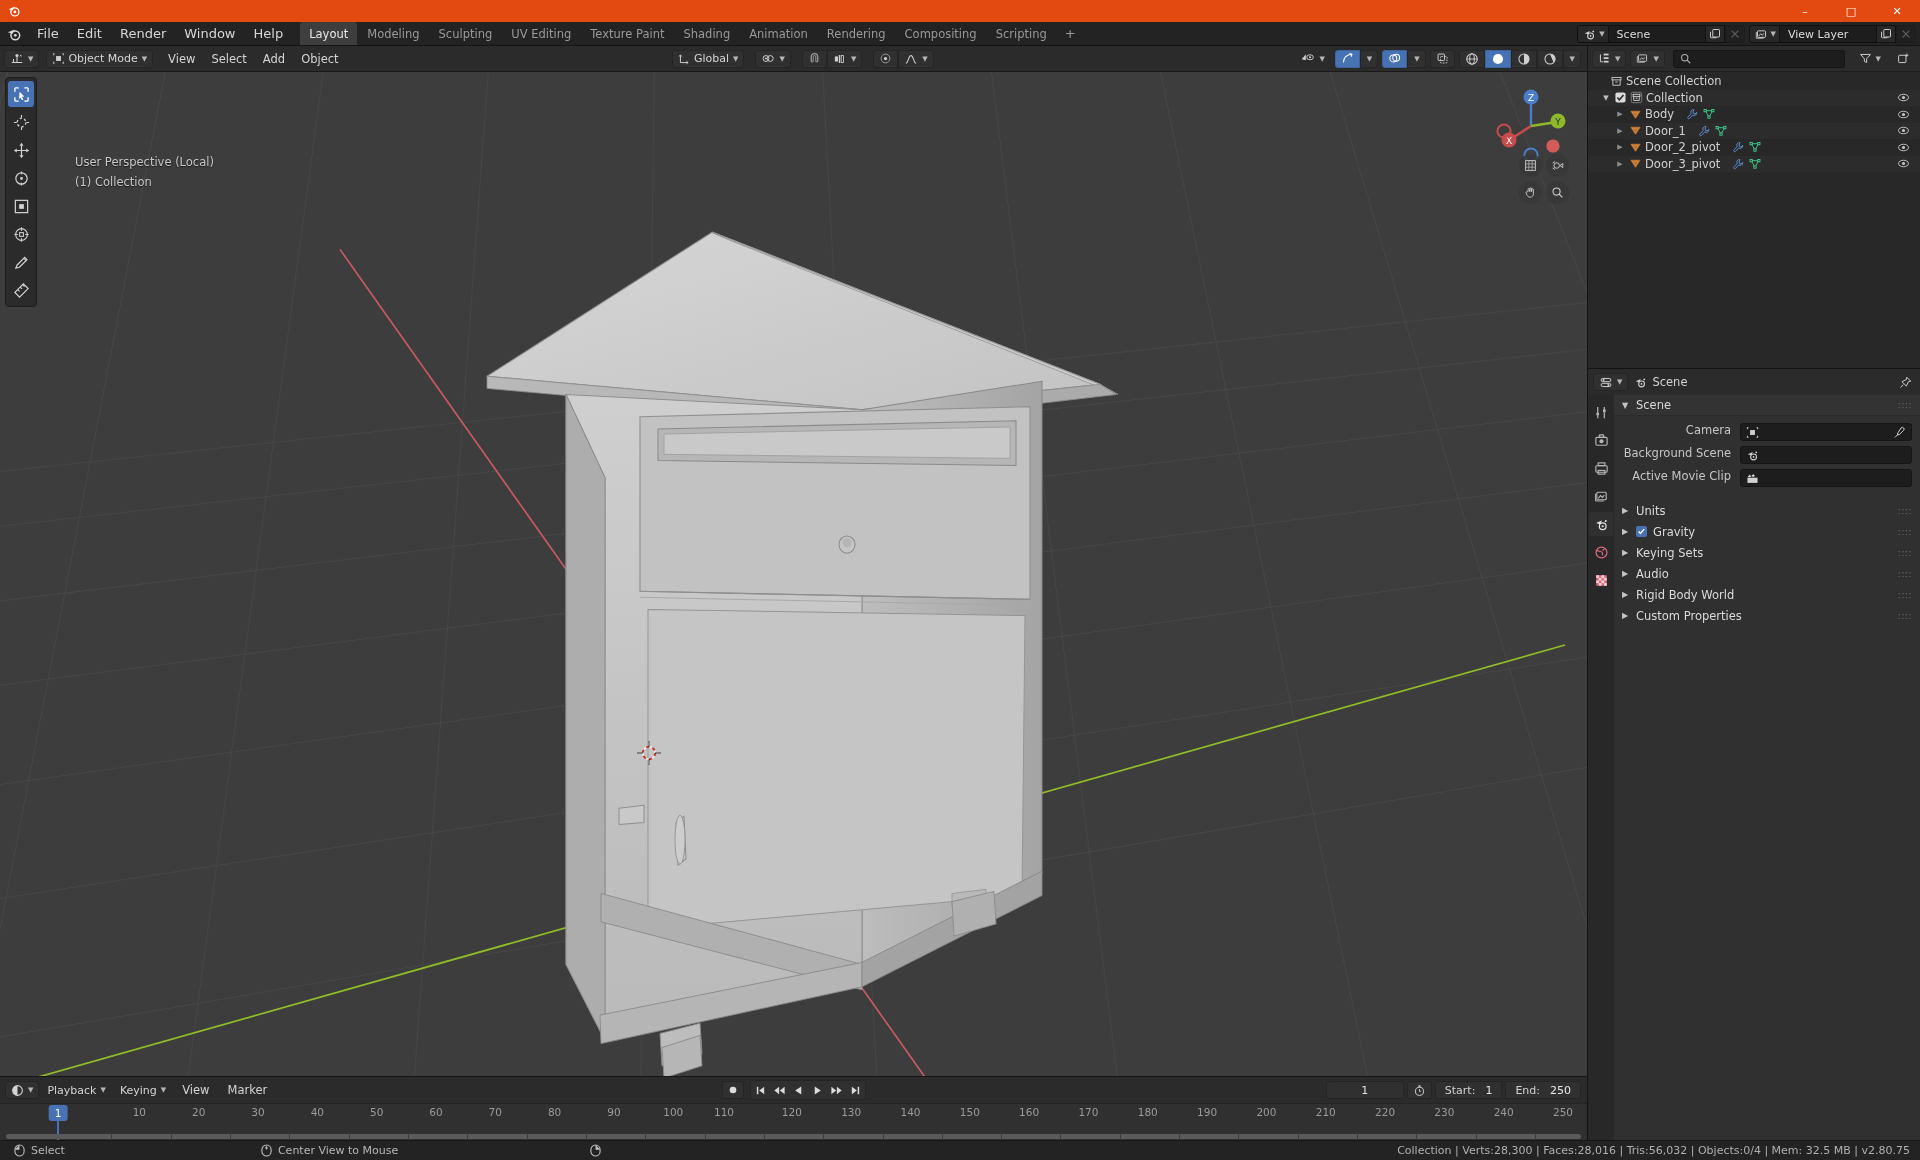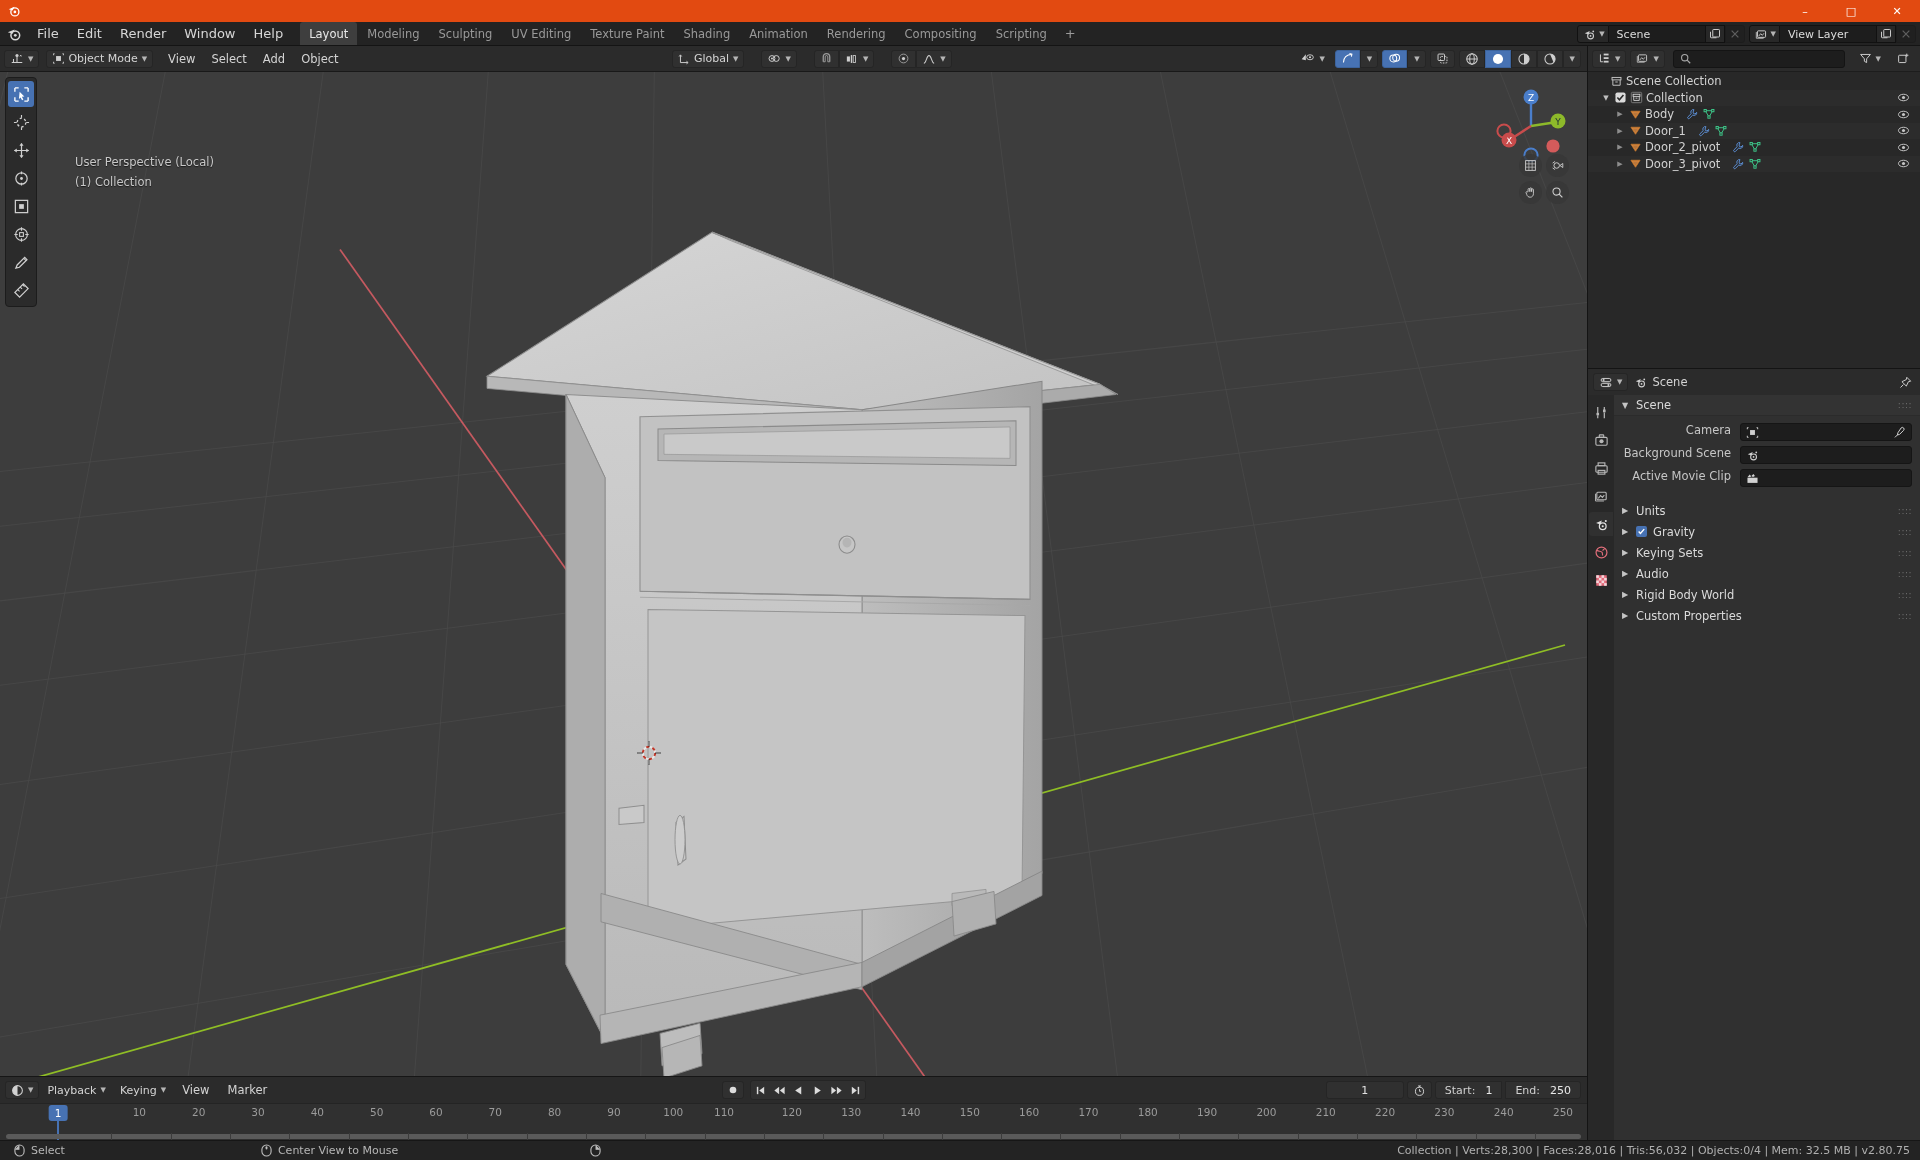--- a/index.html
+++ b/index.html
@@ -328,21 +328,21 @@
             </svg>
           <span>Object Mode</span>
           <span class="caret">▼</span>
         </div>
         <div class="sep"></div>
         <div class="menu-text">View</div>
         <div class="menu-text">Select</div>
         <div class="menu-text">Add</div>
         <div class="menu-text">Object</div>
 
-        <div style="position:absolute; left:672px; display:flex; align-items:center; gap:17px;">
+        <div style="position:absolute; left:672px; display:flex; align-items:center; gap:11px;">
           <div class="hbtn">
             <svg width="13" height="13" viewBox="0 0 16 16">
                 <path d="M3 13 V4 M3 13 H12" stroke="#cfcfcf" stroke-width="1.2"></path>
                 <path d="M1.4 5.6 L3 3.5 L4.6 5.6" fill="none" stroke="#cfcfcf" stroke-width="1.1"></path>
                 <path d="M10.4 11.4 L12.5 13 L10.4 14.6" fill="none" stroke="#cfcfcf" stroke-width="1.1"></path>
               </svg>
             <span>Global</span>
             <span class="caret">▼</span>
           </div>
           <div class="hbtn">

